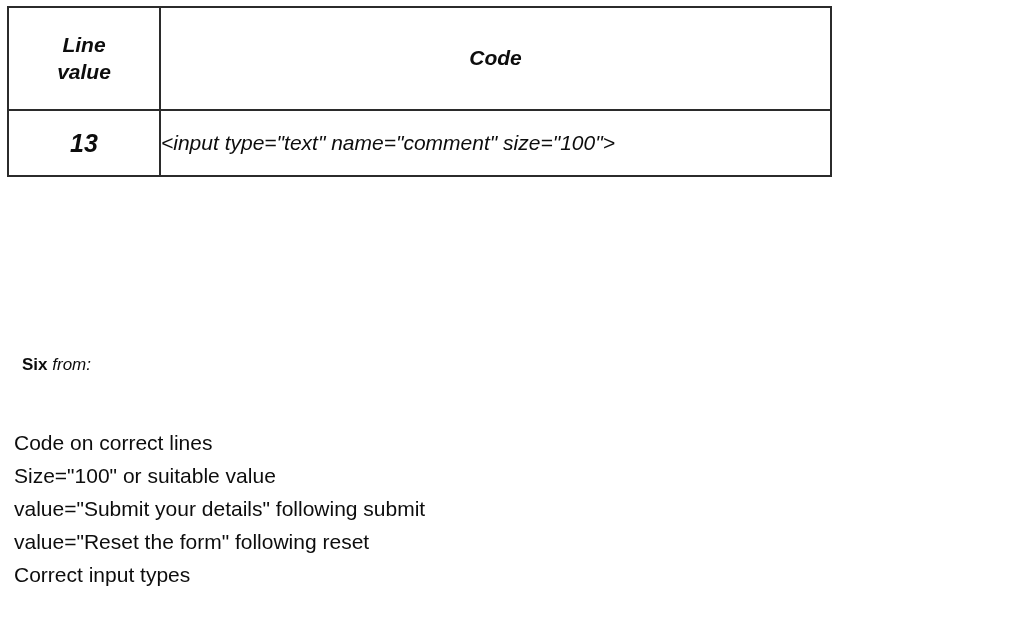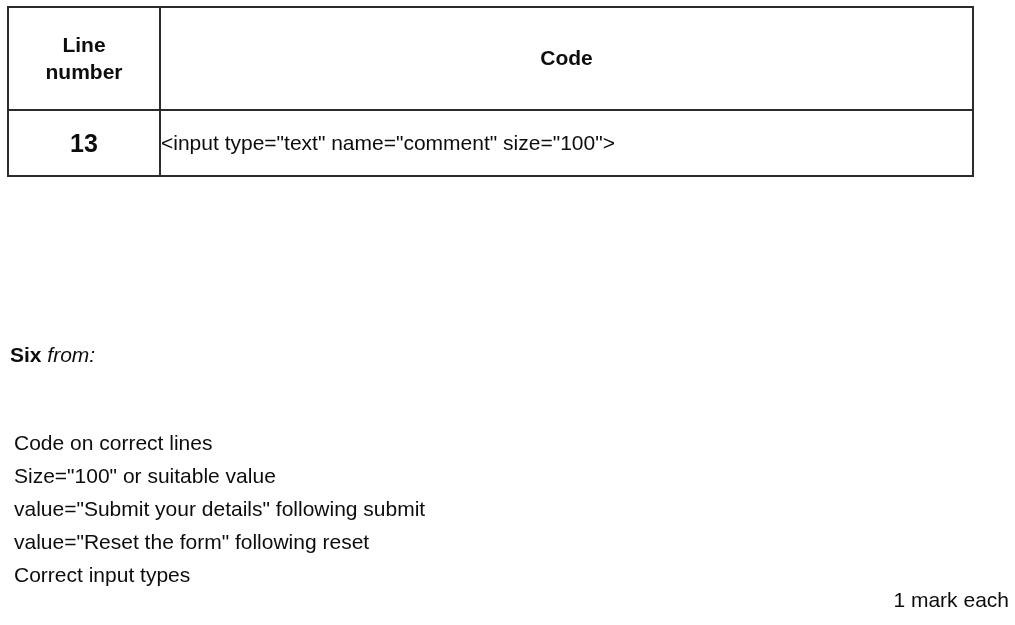--- a/index.html
+++ b/index.html
@@ -14,23 +14,24 @@
     color: #0d0d0d;
     overflow: hidden;
     position: relative;
   }
 
   
   .code-table {
     position: absolute;
     left: 7px;
     top: 6px;
-    width: 967px;
+    width: 825px;
     border-collapse: collapse;
     table-layout: fixed;
+    font-style: italic;
   }
   .code-table td,
   .code-table th {
     border: 2px solid #2b2b2b;
     padding: 0;
     vertical-align: middle;
   }
   .col-linenum { width: 152px; }
   .col-code    { width: auto; }
 
@@ -56,22 +57,22 @@
   }
 
   
   .notes {
     position: absolute;
     left: 6px;
     top: 340px;
     width: 1003px;
   }
   .notes-heading {
-    font-size: 21px;
-    margin: 4px;
+    font-size: 17px;
+    margin: 16px;
     line-height: 1.0;
   }
   .notes-heading .lead {
     font-weight: bold;
   }
   .notes-heading .trail {
     font-style: italic;
     font-weight: normal;
   }
   .criteria-list {
@@ -102,21 +103,21 @@
 
 <table class="code-table">
   <colgroup>
     <col class="col-linenum">
     <col class="col-code">
   </colgroup>
   <thead>
     <tr>
       <th class="th-cell">
         <div>Line</div>
-        <div>number</div>
+        <div>value</div>
       </th>
       <th class="th-cell">Code</th>
     </tr>
   </thead>
   <tbody>
     <tr>
       <td class="row-cell-num">13</td>
       <td class="row-cell-code">&lt;input type="text" name="comment" size="100"&gt;</td>
     </tr>
   </tbody>
@@ -126,14 +127,13 @@
   <p class="notes-heading"><span class="lead">Six</span><span class="trail"> from:</span></p>
 
   <ul class="criteria-list">
     <li>Code on correct lines</li>
     <li>Size="100" or suitable value</li>
     <li>value="Submit your details" following submit</li>
     <li>value="Reset the form" following reset</li>
     <li>Correct input types</li>
   </ul>
 
-  <div class="marks-note">1 mark each</div>
 </div>
 
 </body></html>

